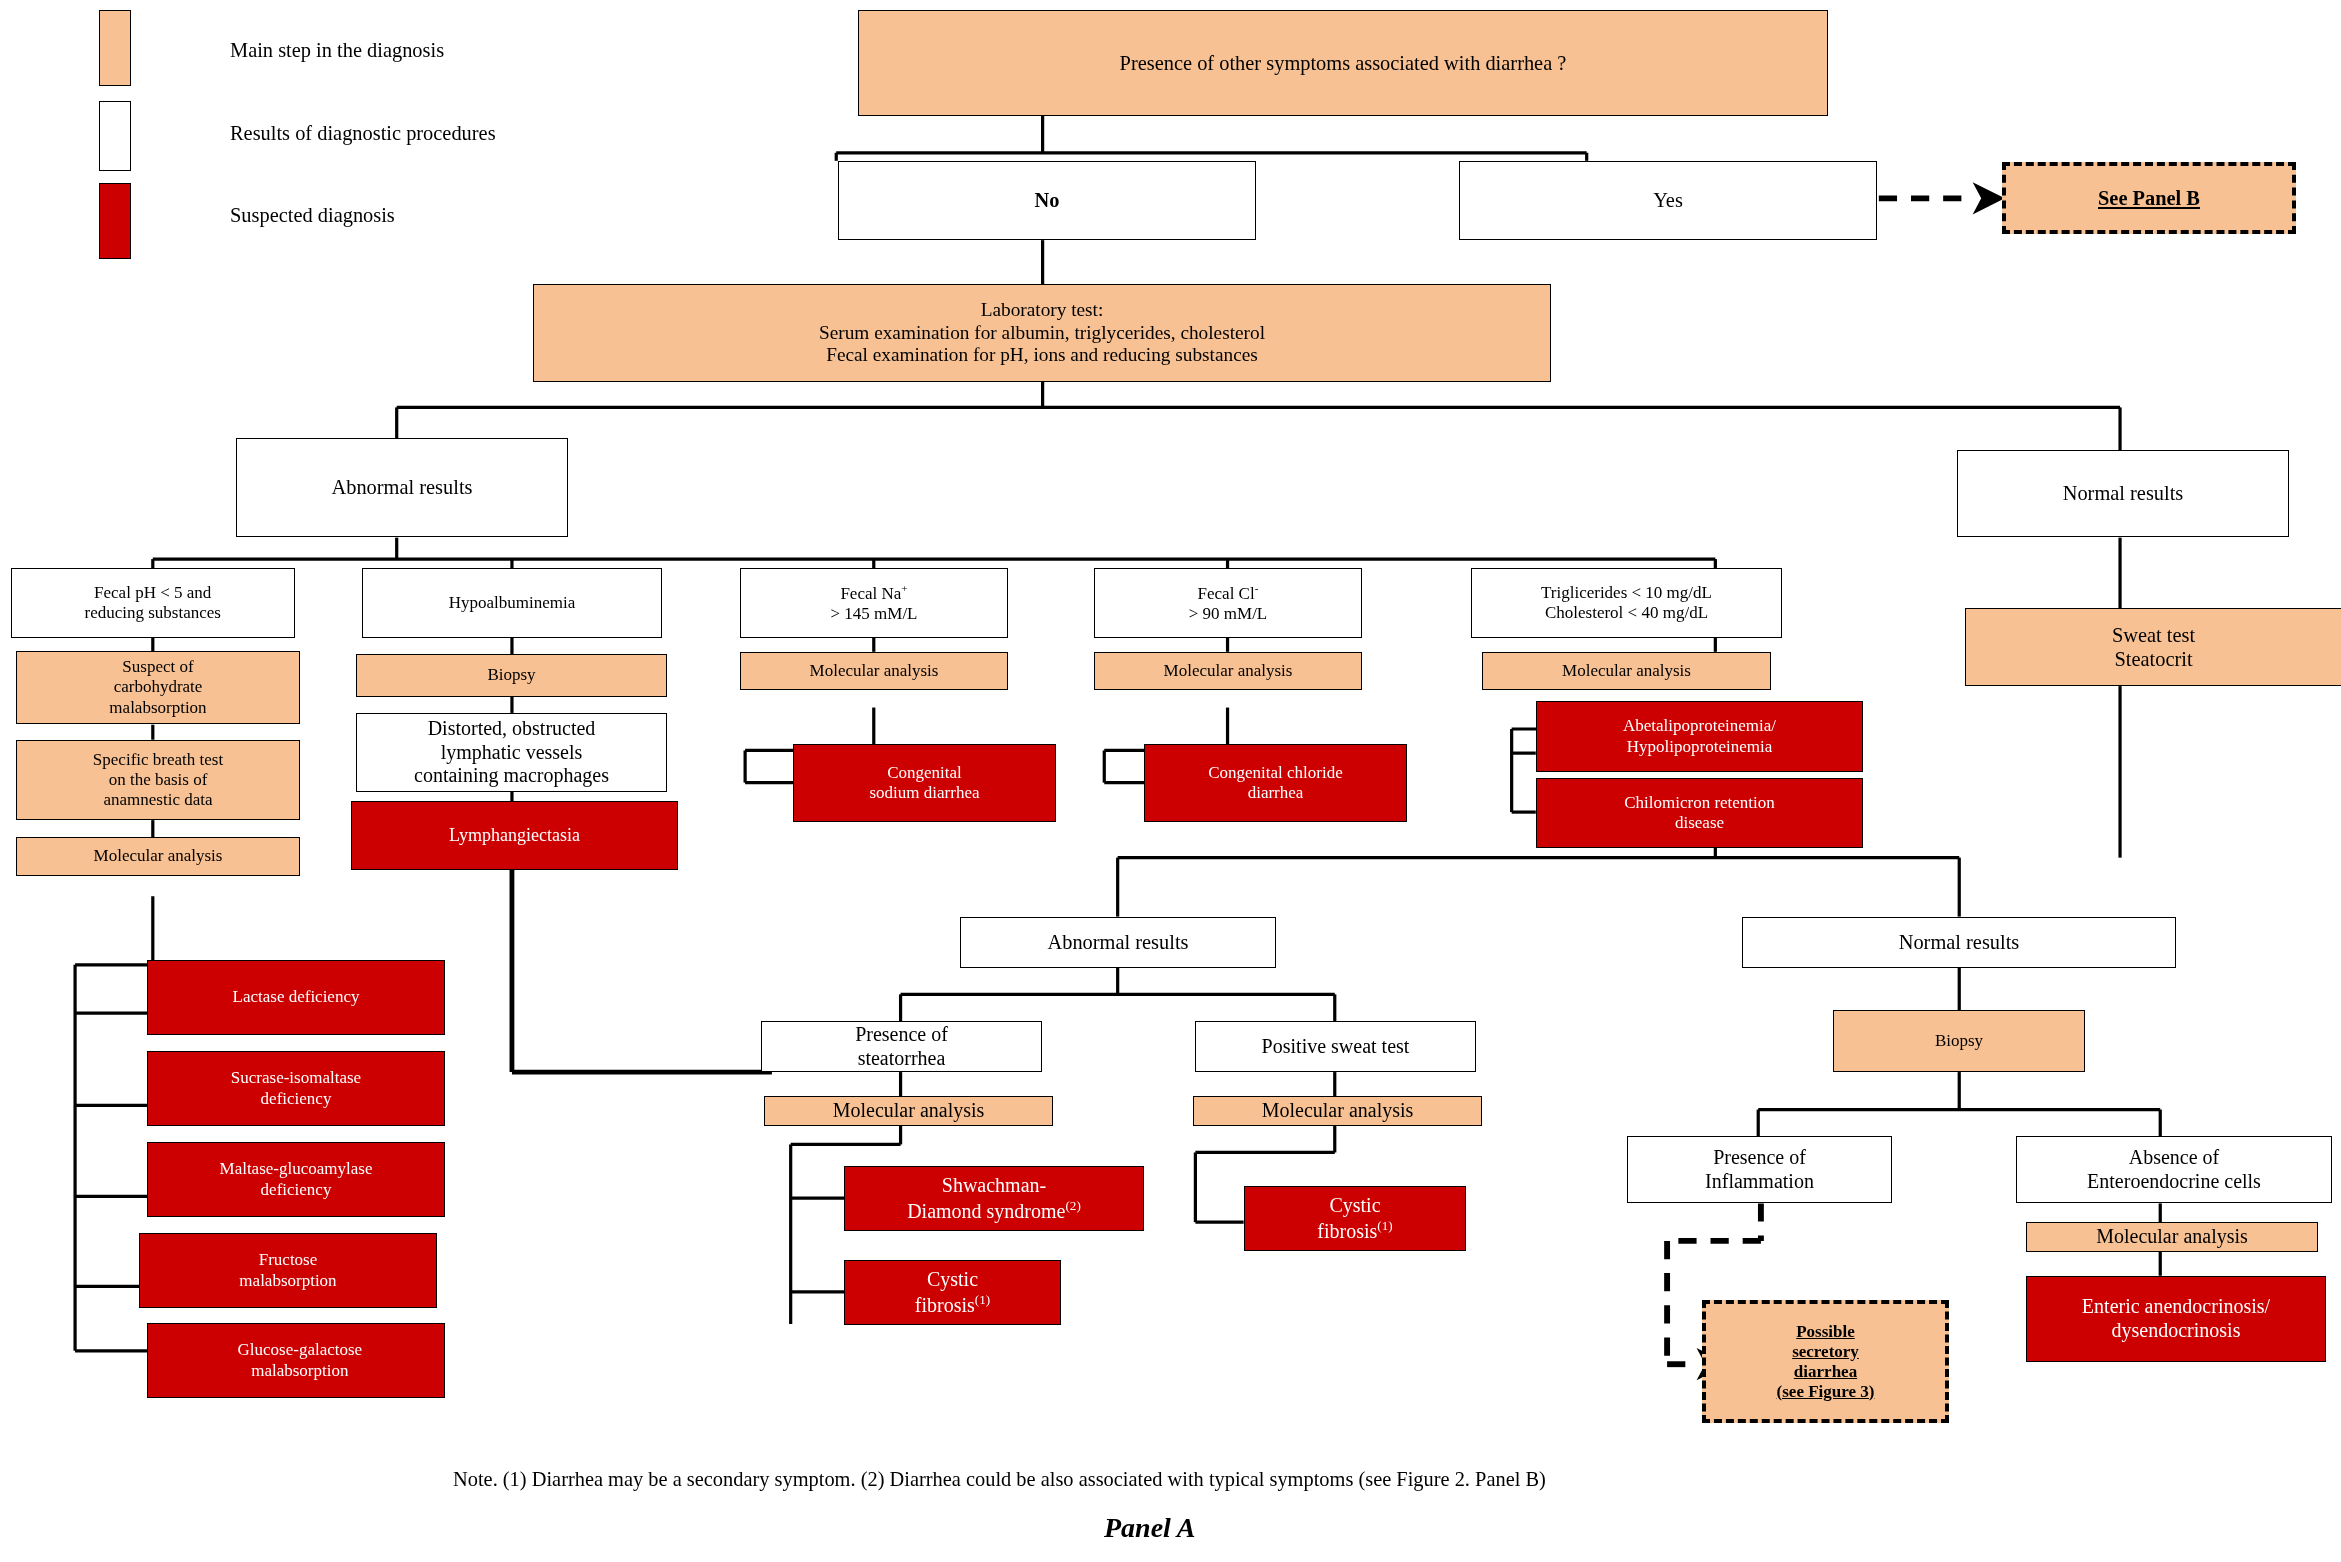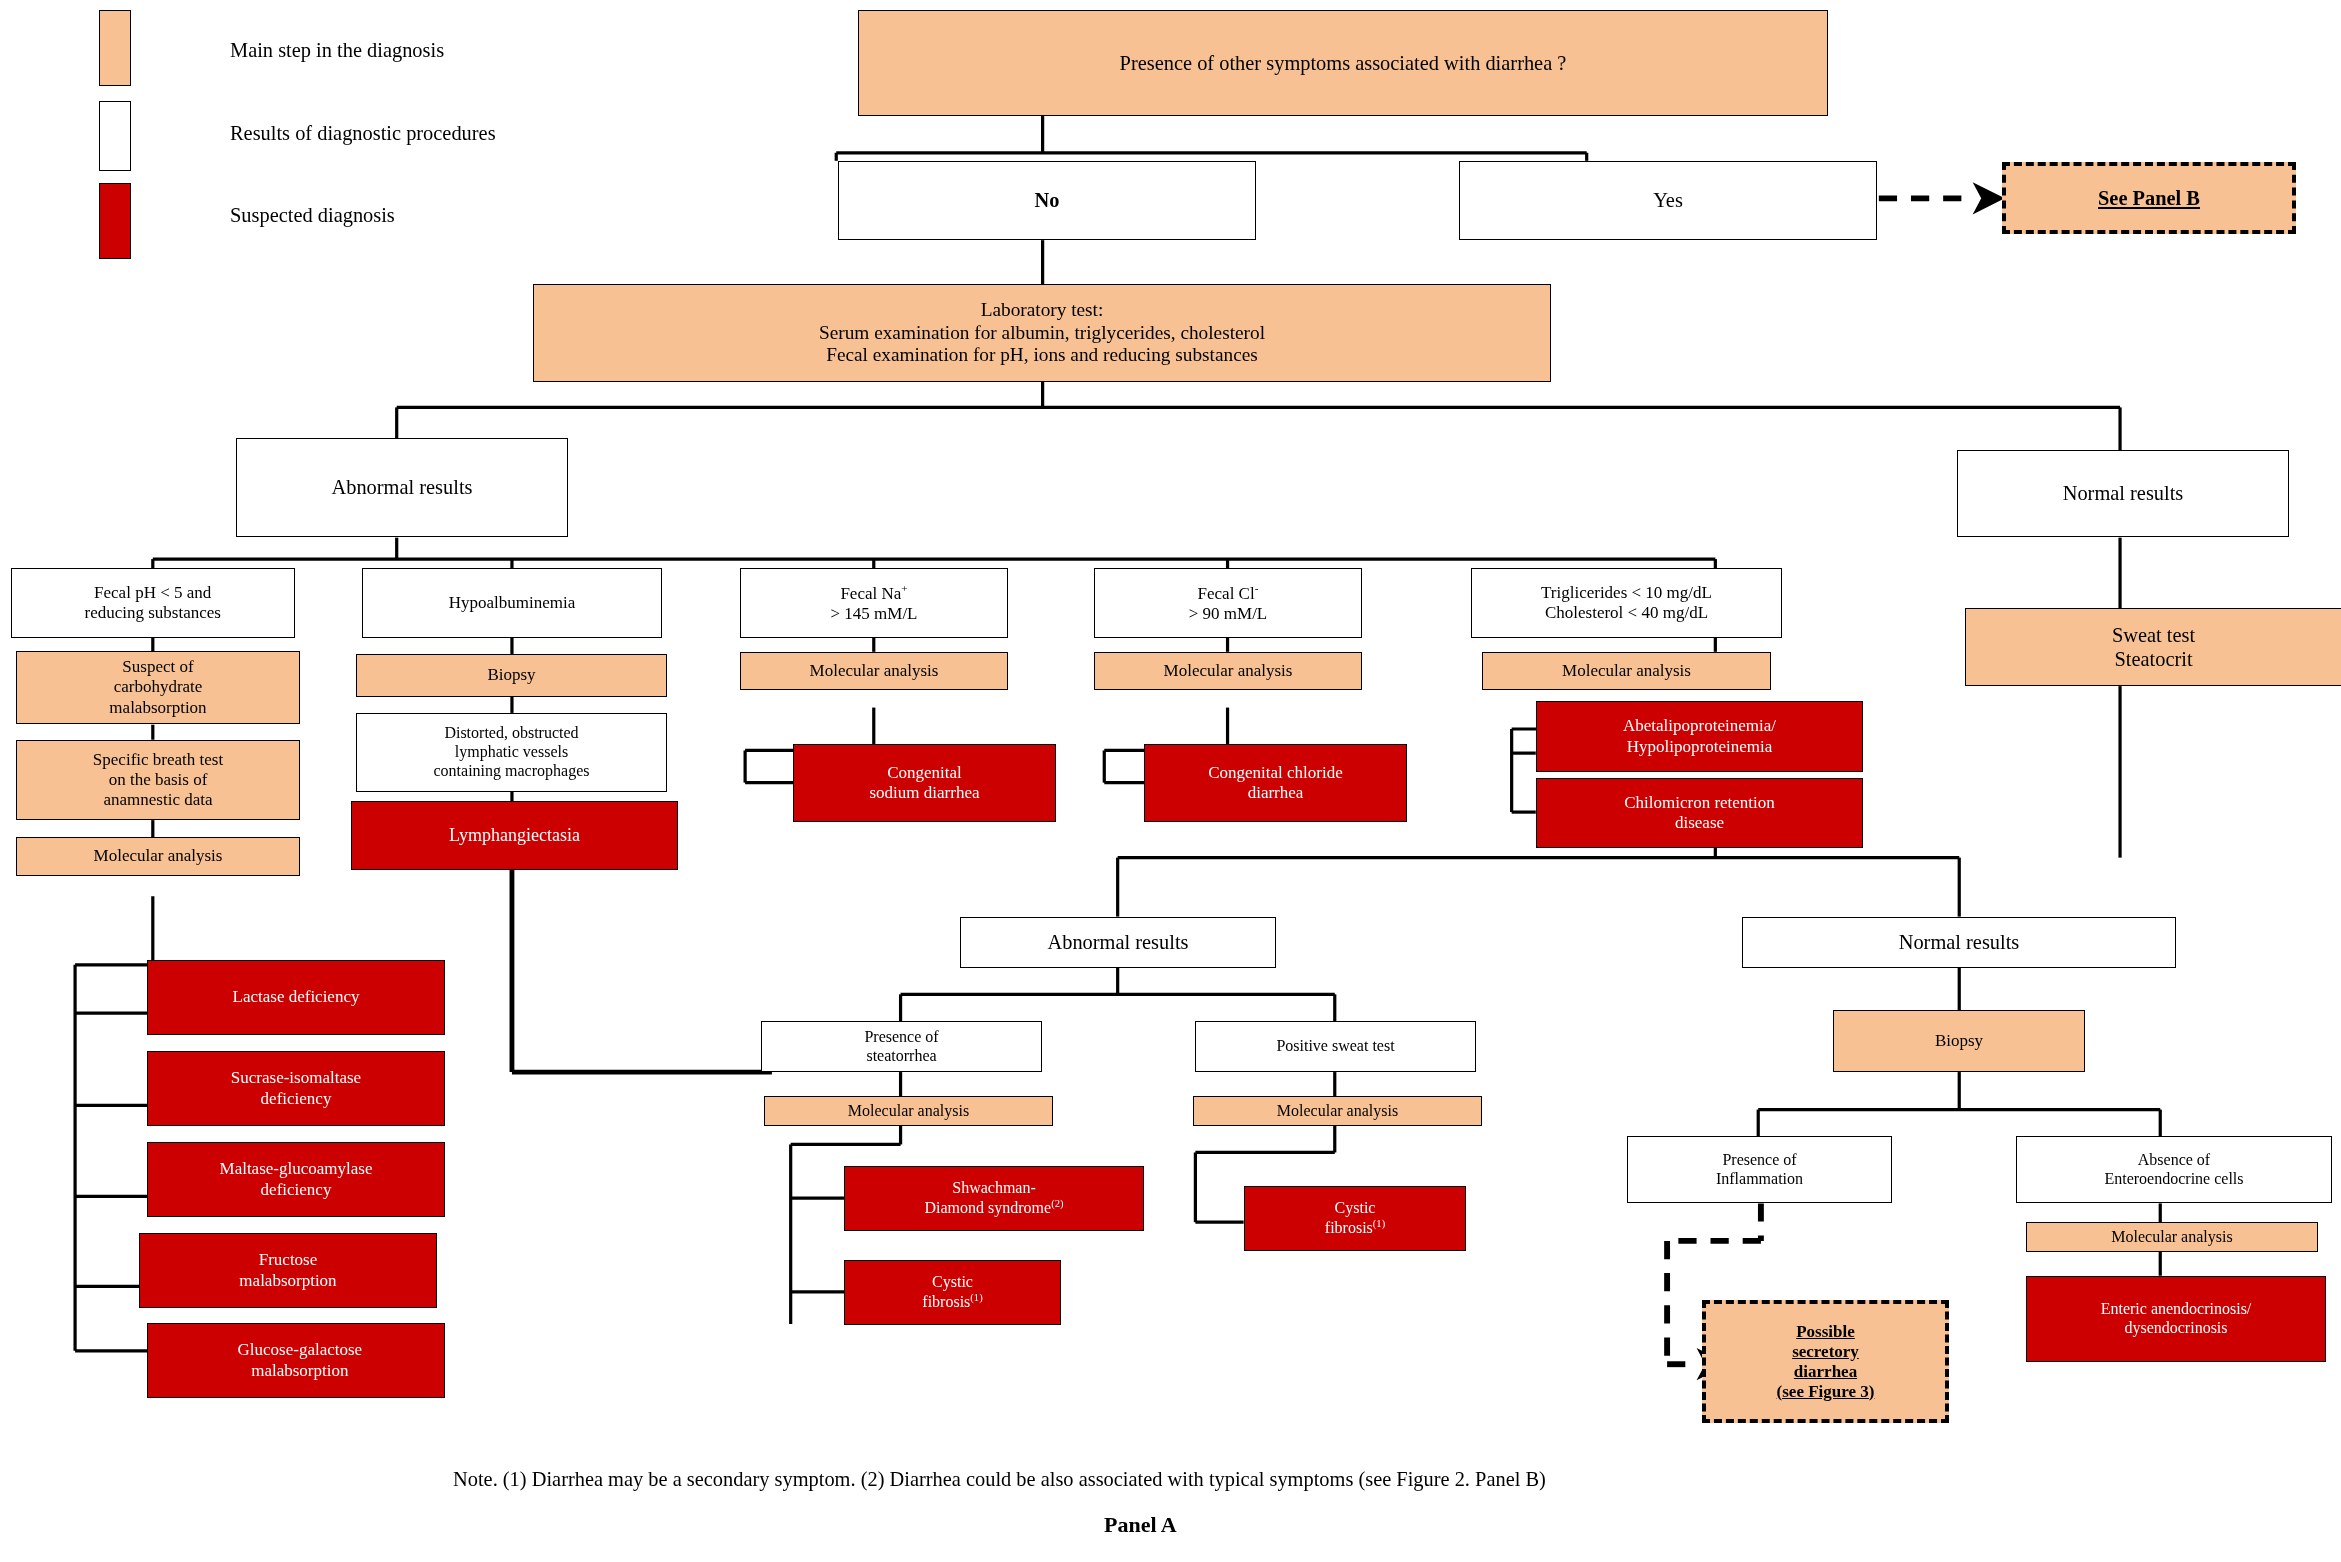--- a/index.html
+++ b/index.html
@@ -8,27 +8,27 @@
   svg.links{position:absolute;left:0;top:0;width:2342px;height:1562px;pointer-events:none;}
   .node{position:absolute;box-sizing:border-box;display:flex;align-items:center;justify-content:center;
         text-align:center;border:1.6px solid #000;line-height:1.18;padding:2.1px 4.3px;}
   .orange{background:#f7c193;color:#000;}
   .white{background:#ffffff;color:#000;}
   .red{background:#cc0000;color:#ffffff;}
   .dashed{border:4.8px dashed #000;background:#f7c193;color:#000;}
   .legend-sw{position:absolute;box-sizing:border-box;border:1.6px solid #000;}
   .legend-tx{position:absolute;font-size:20.4px;color:#000;white-space:nowrap;}
   .note{position:absolute;font-size:20.4px;color:#000;white-space:nowrap;text-align:center;}
-  .panel-title{position:absolute;font-size:22px;font-weight:bold;color:#000;white-space:nowrap;}
+  .panel-title{position:absolute;font-size:28px;font-weight:bold;color:#000;white-space:nowrap;font-style:italic;}
   .u{text-decoration:underline;}
   .fs38{font-size:20.4px;}
   .fs36{font-size:19.3px;}
   .fs34{font-size:18px;}
   .fs32{font-size:17px;}
-  .fs30{font-size:16px;}
+  .fs30{font-size:20px;}
   .bold{font-weight:bold;}
   sup{font-size:.66em;vertical-align:super;}
 </style>
 </head>
 <body>
 
 <div id="stage">
 
   <svg class="links" viewBox="0 0 4369 2914">
     <g stroke="#000" fill="none" stroke-width="6">

